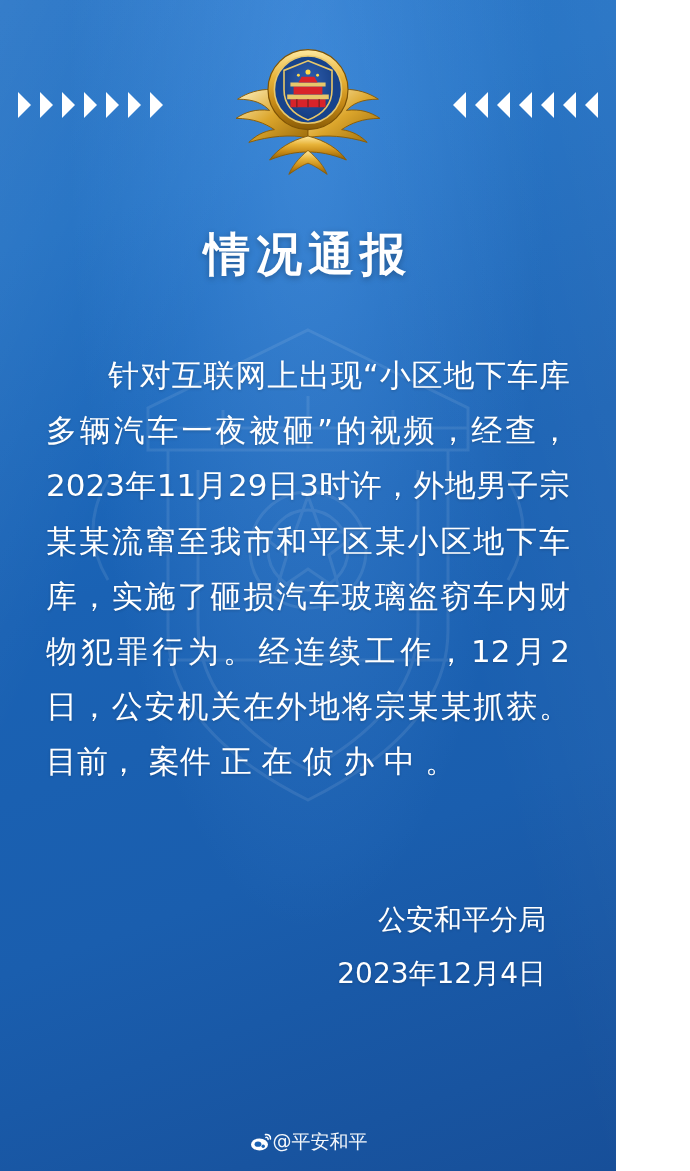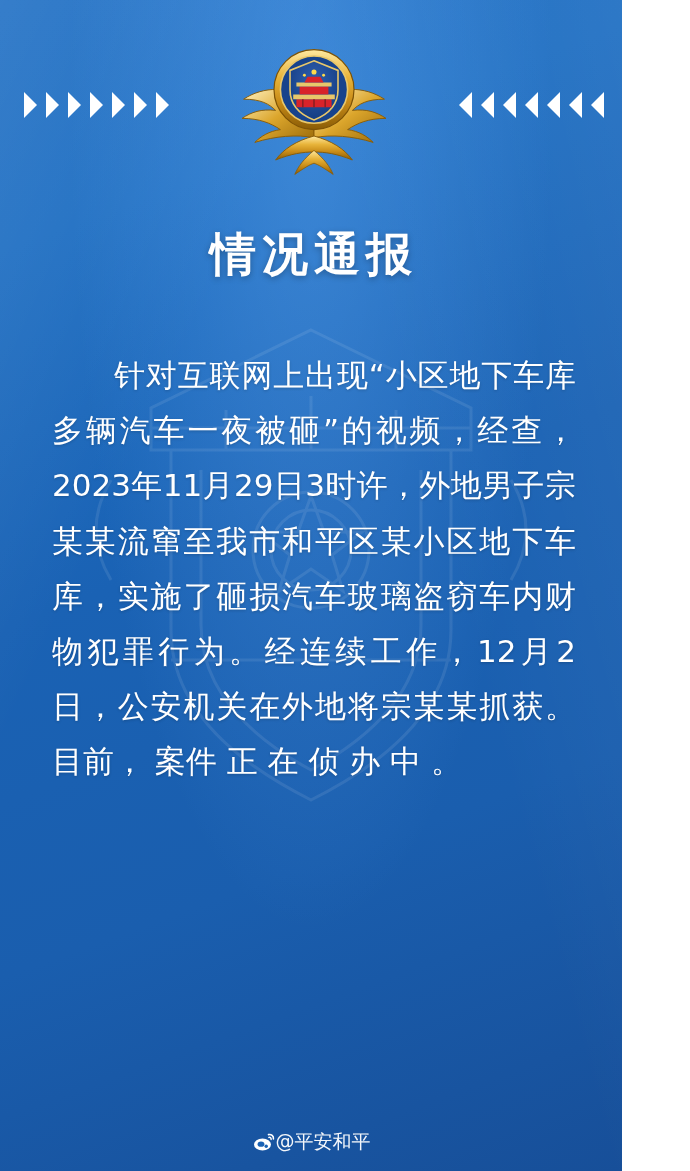--- a/index.html
+++ b/index.html
@@ -11,21 +11,20 @@
     font-family: "Liberation Sans", sans-serif;
   }
   .poster {
     position: relative;
     width: 616px;
     height: 1171px;
     overflow: hidden;
     background:
       radial-gradient(ellipse at 50% 8%, rgba(120,185,255,0.35) 0%, rgba(120,185,255,0.0) 55%),
       linear-gradient(160deg, #1f6fc4 0%, #1e6ec2 18%, #1a62b4 45%, #1a5eae 70%, #174f99 100%);
-    padding-left: 6px;
   }
   
   .poster::before {
     content: "";
     position: absolute;
     inset: 0;
     background:
       linear-gradient(115deg, rgba(255,255,255,0.10) 0%, rgba(255,255,255,0) 30%),
       linear-gradient(255deg, rgba(255,255,255,0.07) 0%, rgba(255,255,255,0) 35%);
     pointer-events: none;
@@ -223,20 +222,24 @@
       <path d="M86 74 L86 84 M100 74 L100 84 M114 74 L114 84" stroke="#8a1f22" stroke-width="2"></path>
     </svg>
   </div>
 
   <h1 class="title">情况通报</h1>
 
   <div class="body-wrap">
     <p class="body-text">针对互联网上出现“小区地下车库多辆汽车一夜被砸”的视频，经查，2023年11月29日3时许，外地男子宗某某流窜至我市和平区某小区地下车库，实施了砸损汽车玻璃盗窃车内财物犯罪行为。经连续工作，12月2日，公安机关在外地将宗某某抓获。 目前， 案件 正 在 侦 办 中 。</p>
   </div>
 
+  <div class="sign">
+    <div>公安和平分局</div>
+    <div>2023年12月4日</div>
+  </div>
 
   <div class="footer">
     <svg class="weibo-icon" viewBox="0 0 24 24" aria-hidden="true">
       <ellipse cx="10.5" cy="14.5" rx="8.5" ry="6" fill="#ffffff"></ellipse>
       <ellipse cx="9" cy="14.2" rx="3.4" ry="2.6" fill="#1a62b4"></ellipse>
       <circle cx="14.2" cy="16.2" r="1.7" fill="#1a62b4"></circle>
       <path d="M16.5 4.6 c2.8 -0.6 5.3 1.5 4.9 4.3" fill="none" stroke="#ffffff" stroke-width="1.6" stroke-linecap="round"></path>
       <path d="M16.9 7.4 c1.3 -0.3 2.4 0.7 2.2 2" fill="none" stroke="#ffffff" stroke-width="1.5" stroke-linecap="round"></path>
     </svg>
     <span class="footer-text">@平安和平</span>

